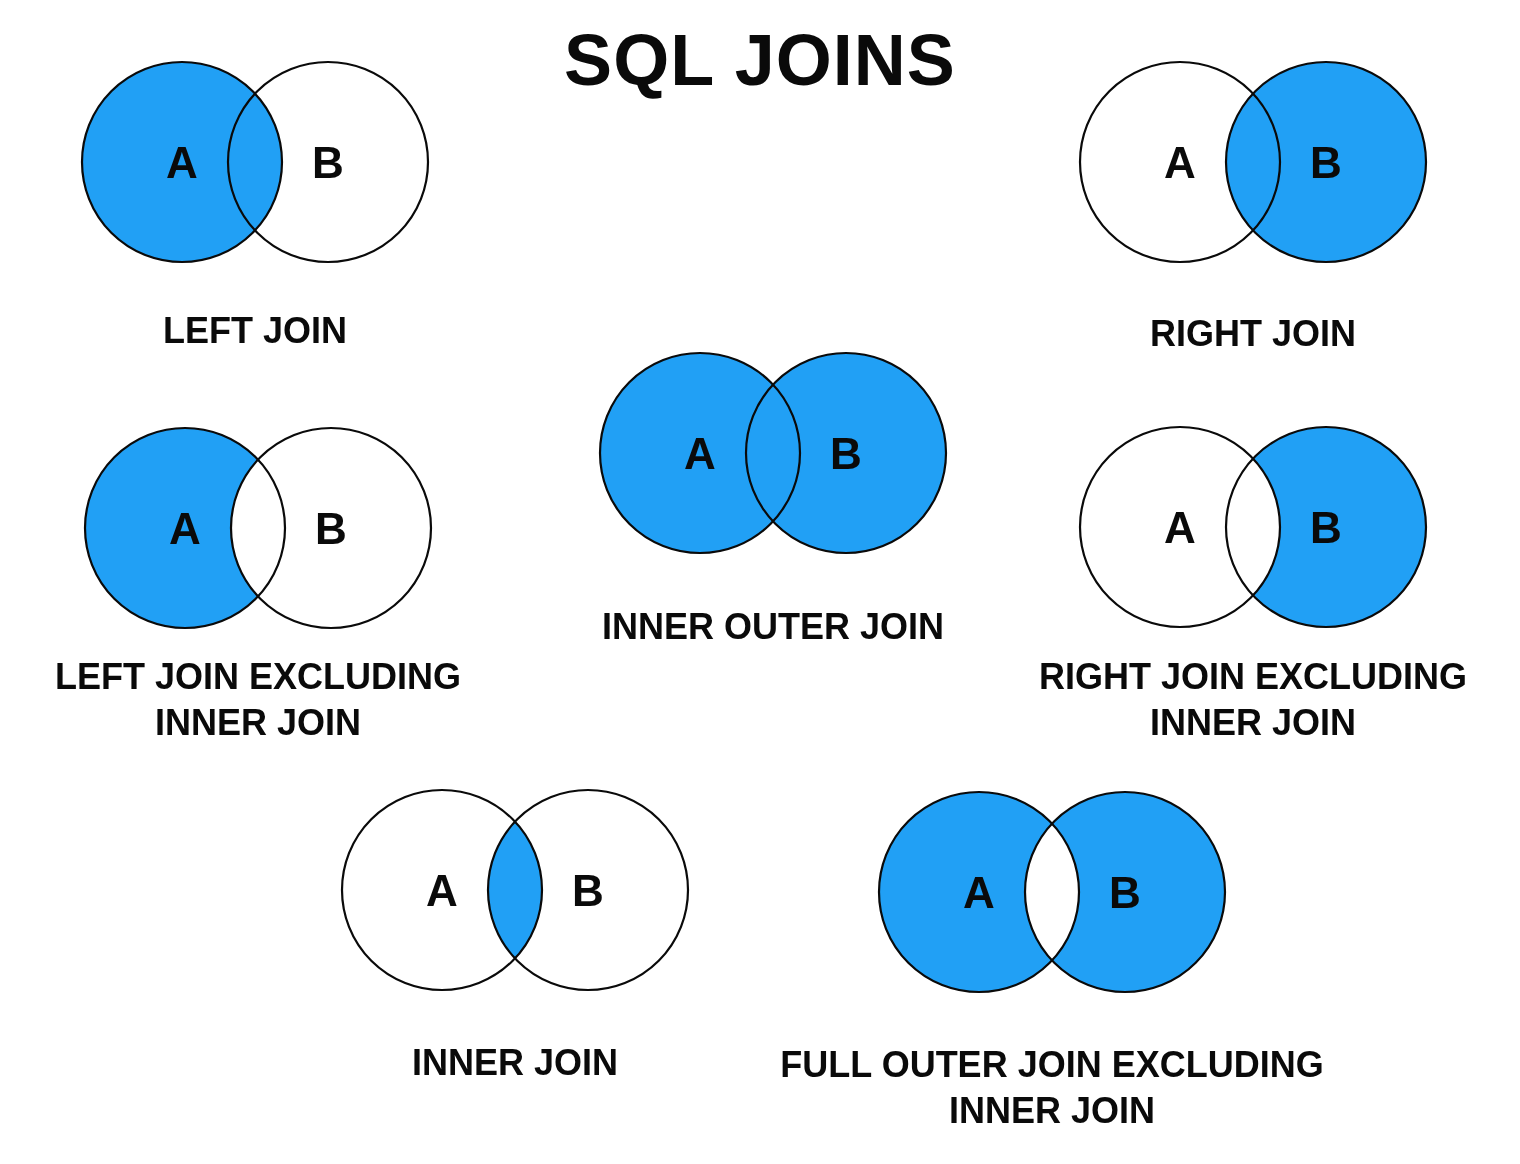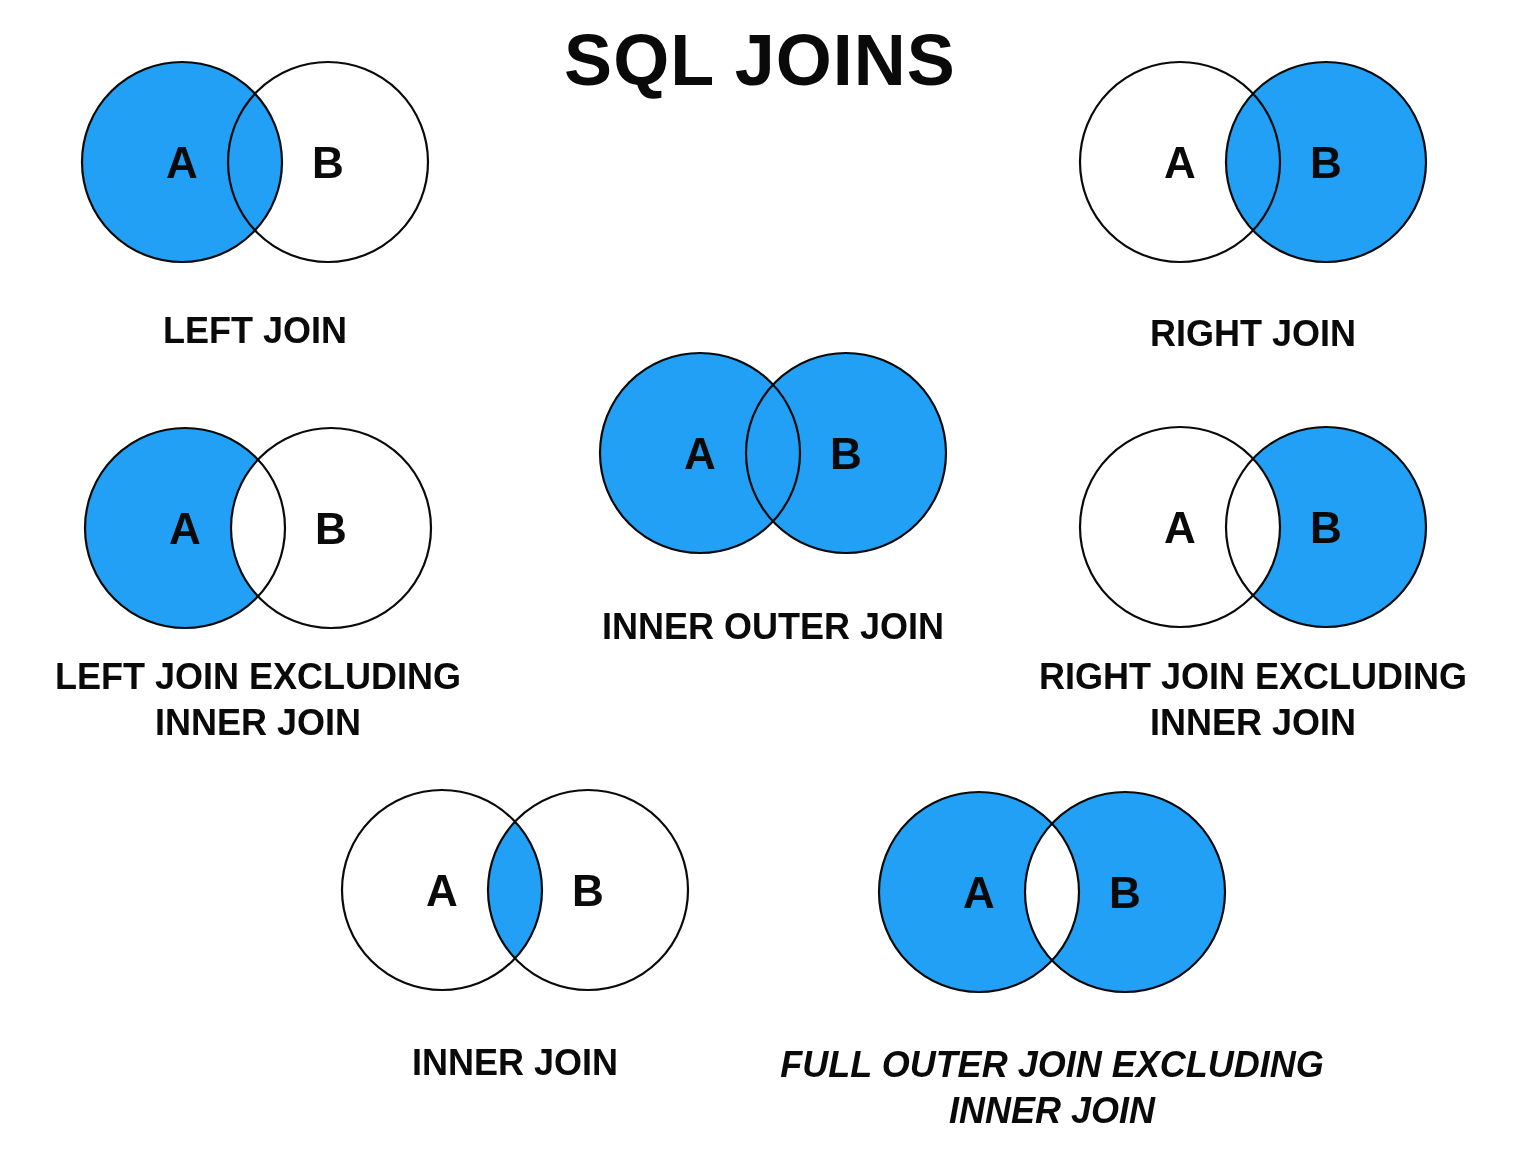--- a/index.html
+++ b/index.html
@@ -55,21 +55,21 @@
   #venn-4 { left: 1077px; top: 422px; }
   #venn-5 { left: 339px;  top: 785px; }
   #venn-6 { left: 876px;  top: 787px; }
   
   #cap-0 { left: -65px;  top: 308px;  }
   #cap-1 { left: 933px;  top: 311px;  }
   #cap-2 { left: 453px;  top: 604px;  }
   #cap-3 { left: -62px;  top: 654px;  }
   #cap-4 { left: 933px;  top: 654px;  }
   #cap-5 { left: 195px;  top: 1040px; }
-  #cap-6 { left: 732px;  top: 1042px; font-style: italic; }
+  #cap-6 { left: 732px;  top: 1042px; }
 </style>
 </head>
 <body>
 
 <div class="canvas" style="background: rgb(255, 255, 255);">
 
   <h1 class="page-title">SQL JOINS</h1>
 
   <div class="venn" id="venn-0">
     <svg viewBox="0 0 352 210">

